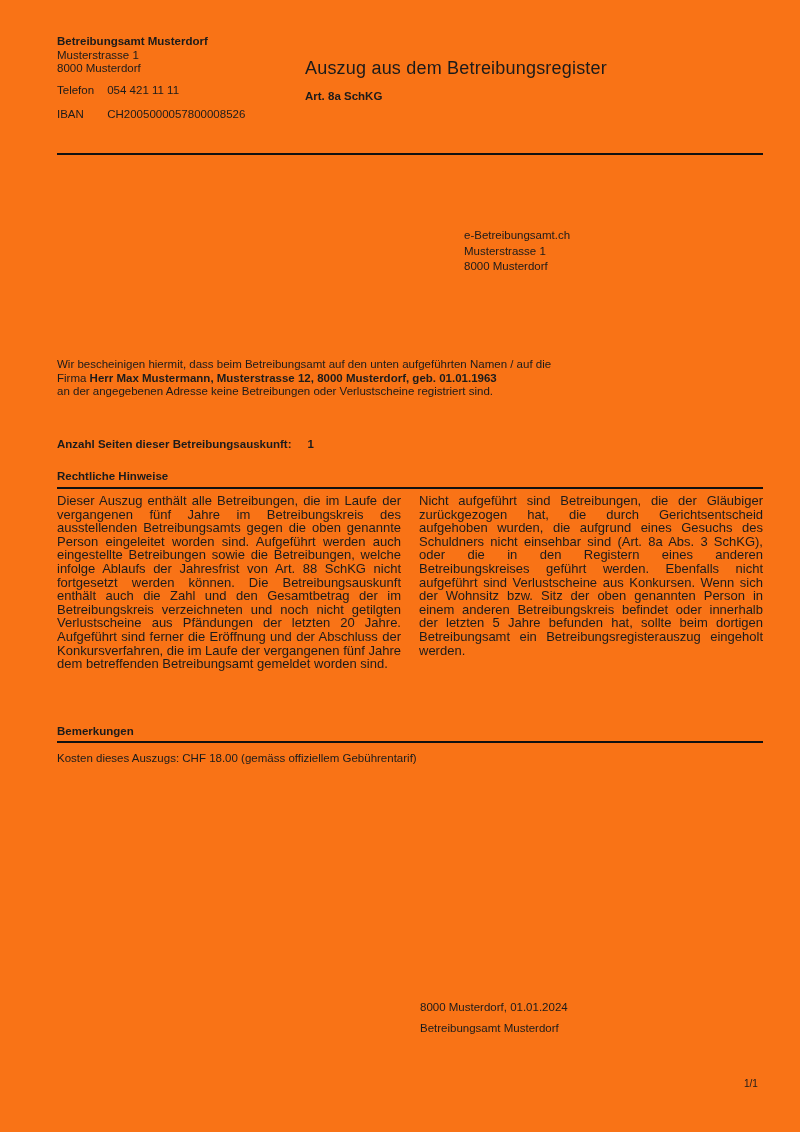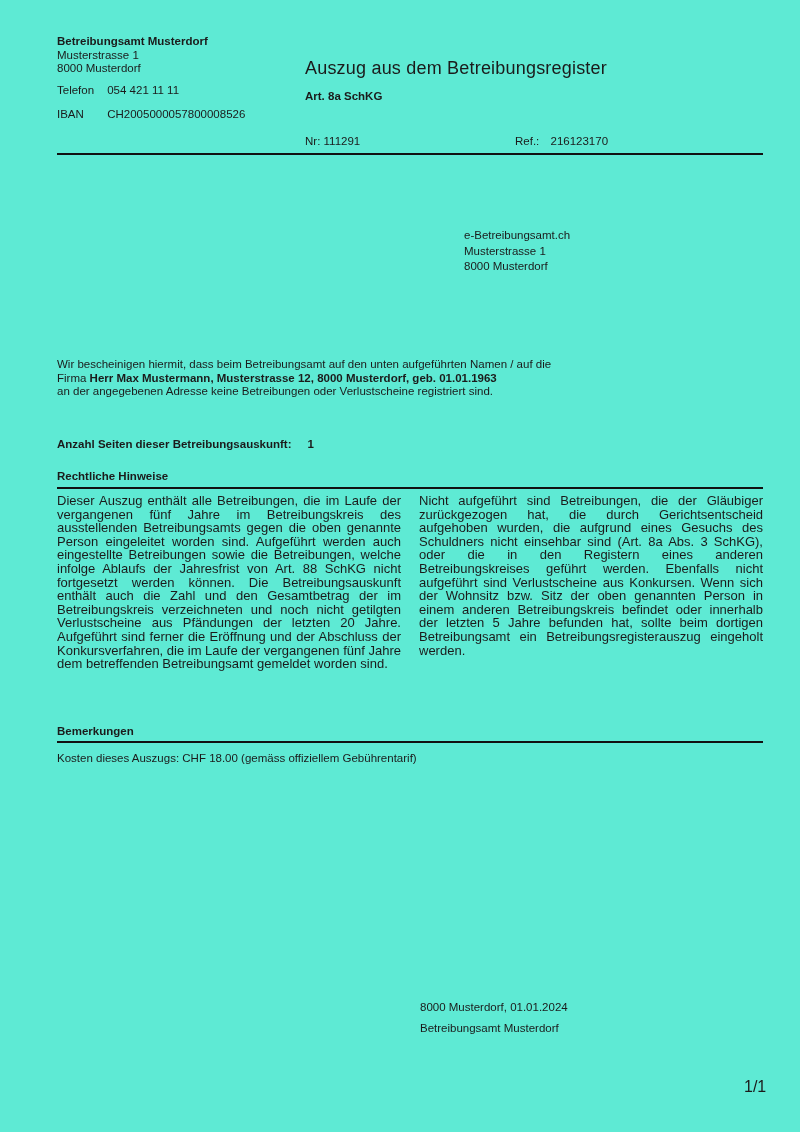--- a/index.html
+++ b/index.html
@@ -6,21 +6,21 @@
   html, body { background: #ffffff; }
   body {
     width: 800px; height: 1132px;
     font-family: "Liberation Sans", "DejaVu Sans", sans-serif;
     color: #1b1b1b;
     -webkit-font-smoothing: antialiased;
   }
   .page {
     position: relative;
     width: 800px; height: 1132px;
-    background: #5eead4;
+    background: #f97316;
     overflow: hidden;
   }
   .abs { position: absolute; }
   .fs11 { font-size: 11.5px; line-height: 13.5px; }
   .b { font-weight: bold; }
 
   
   .sender { left: 57px; top: 35px; }
   .contact-row { left: 57px; }
   .contact-label { display: inline-block; width: 47px; }
@@ -64,21 +64,21 @@
   
   .remarks-heading { left: 57px; top: 725px; font-weight: bold; }
   .rule-remarks { top: 741px; }
   .remarks-cost { left: 57px; top: 752px; }
   .remarks-note { left: 57px; top: 781px; width: 690px; line-height: 14px; white-space: pre-line; }
 
   
   .signature { left: 420px; top: 997px; line-height: 21px; }
 
   
-  .page-indicator { left: 744px; top: 1078px; font-size: 16px; }
+  .page-indicator { left: 744px; top: 1078px; font-size: 10px; }
 </style>
 </head>
 <body>
 
 <div class="page">
 
   <div class="abs sender fs11">
     <div class="b">Betreibungsamt Musterdorf</div>
     <div>Musterstrasse 1</div>
     <div>8000 Musterdorf</div>
@@ -90,30 +90,20 @@
   </div>
 
   <div class="abs contact-row fs11" style="top:108px;">
     <span class="contact-label">IBAN</span>
     <span>CH2005000057800008526</span>
   </div>
 
   <div class="abs doc-title">Auszug aus dem Betreibungsregister</div>
   <div class="abs doc-subtitle">Art. 8a SchKG</div>
 
-  <div class="abs ref-row fs11">
-    <span class="nr-cell">
-      <span class="lbl">Nr:</span>
-      <span>111291</span>
-    </span>
-    <span class="ref-cell">
-      <span class="lbl">Ref.:</span>
-      <span>216123170</span>
-    </span>
-  </div>
 
   <div class="abs rule rule-header"></div>
 
   <div class="abs recipient">
     <div>e-Betreibungsamt.ch</div>
     <div>Musterstrasse 1</div>
     <div>8000 Musterdorf</div>
   </div>
 
   <div class="abs certification fs11">

